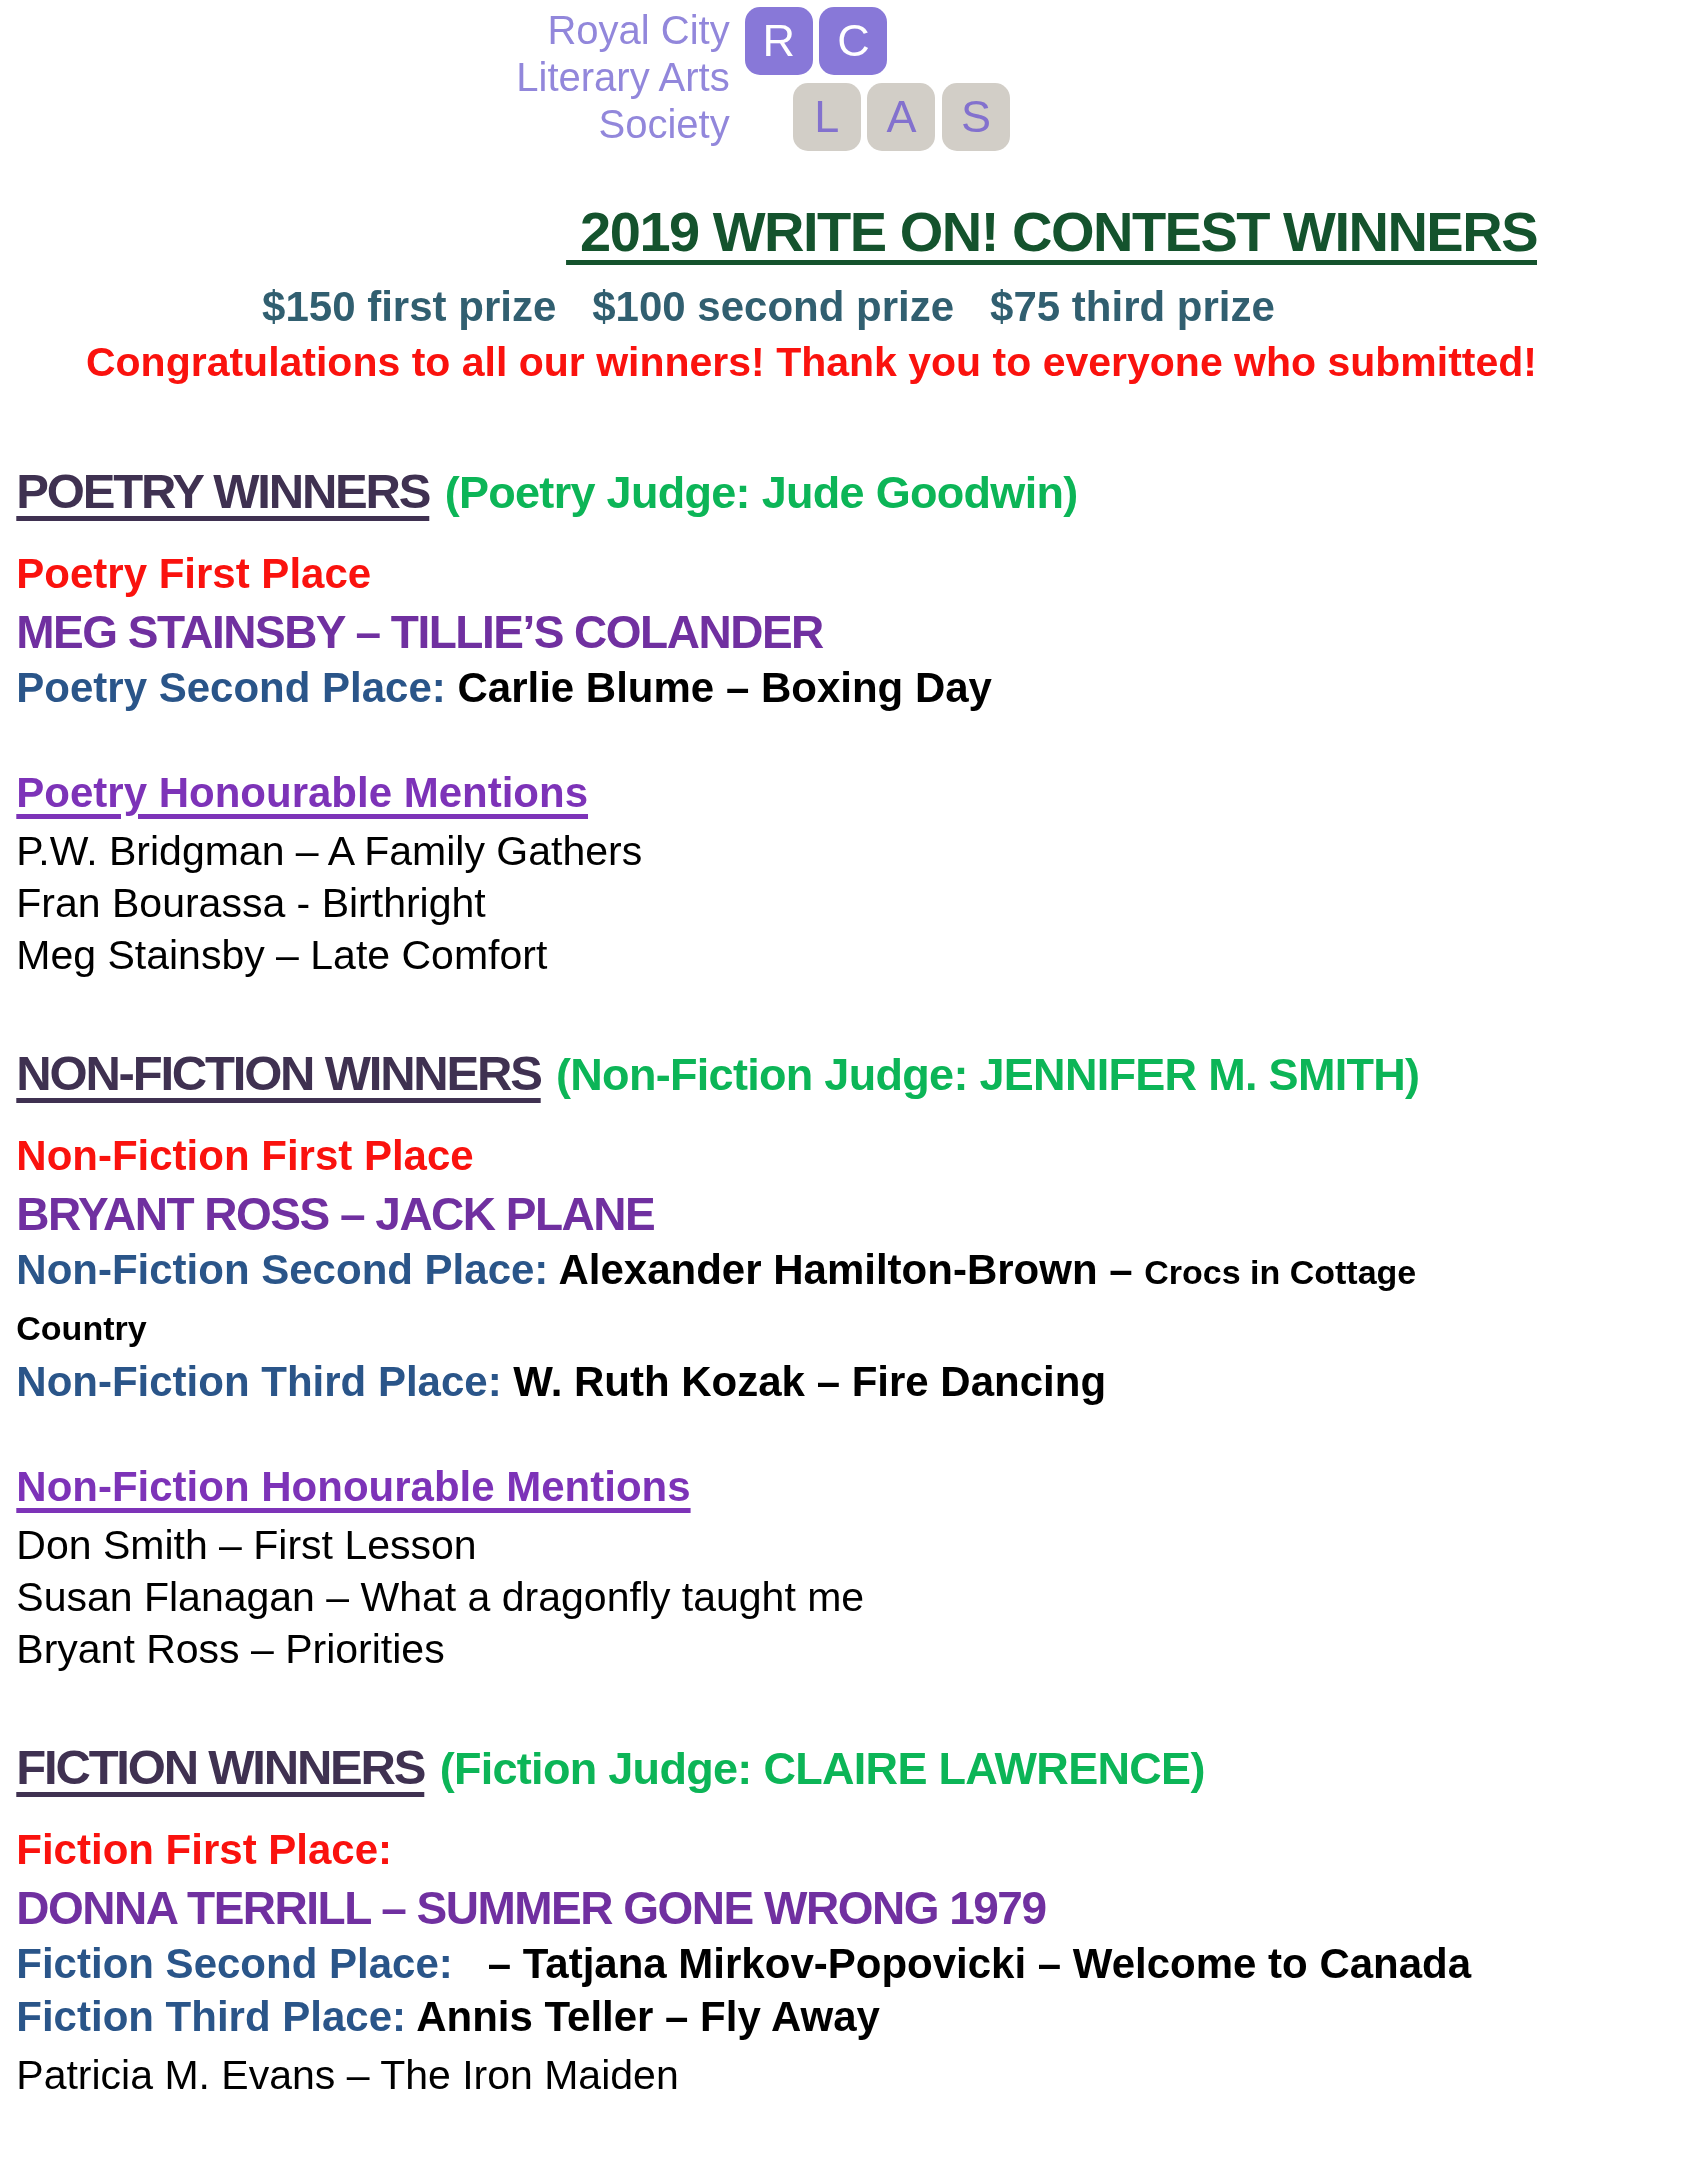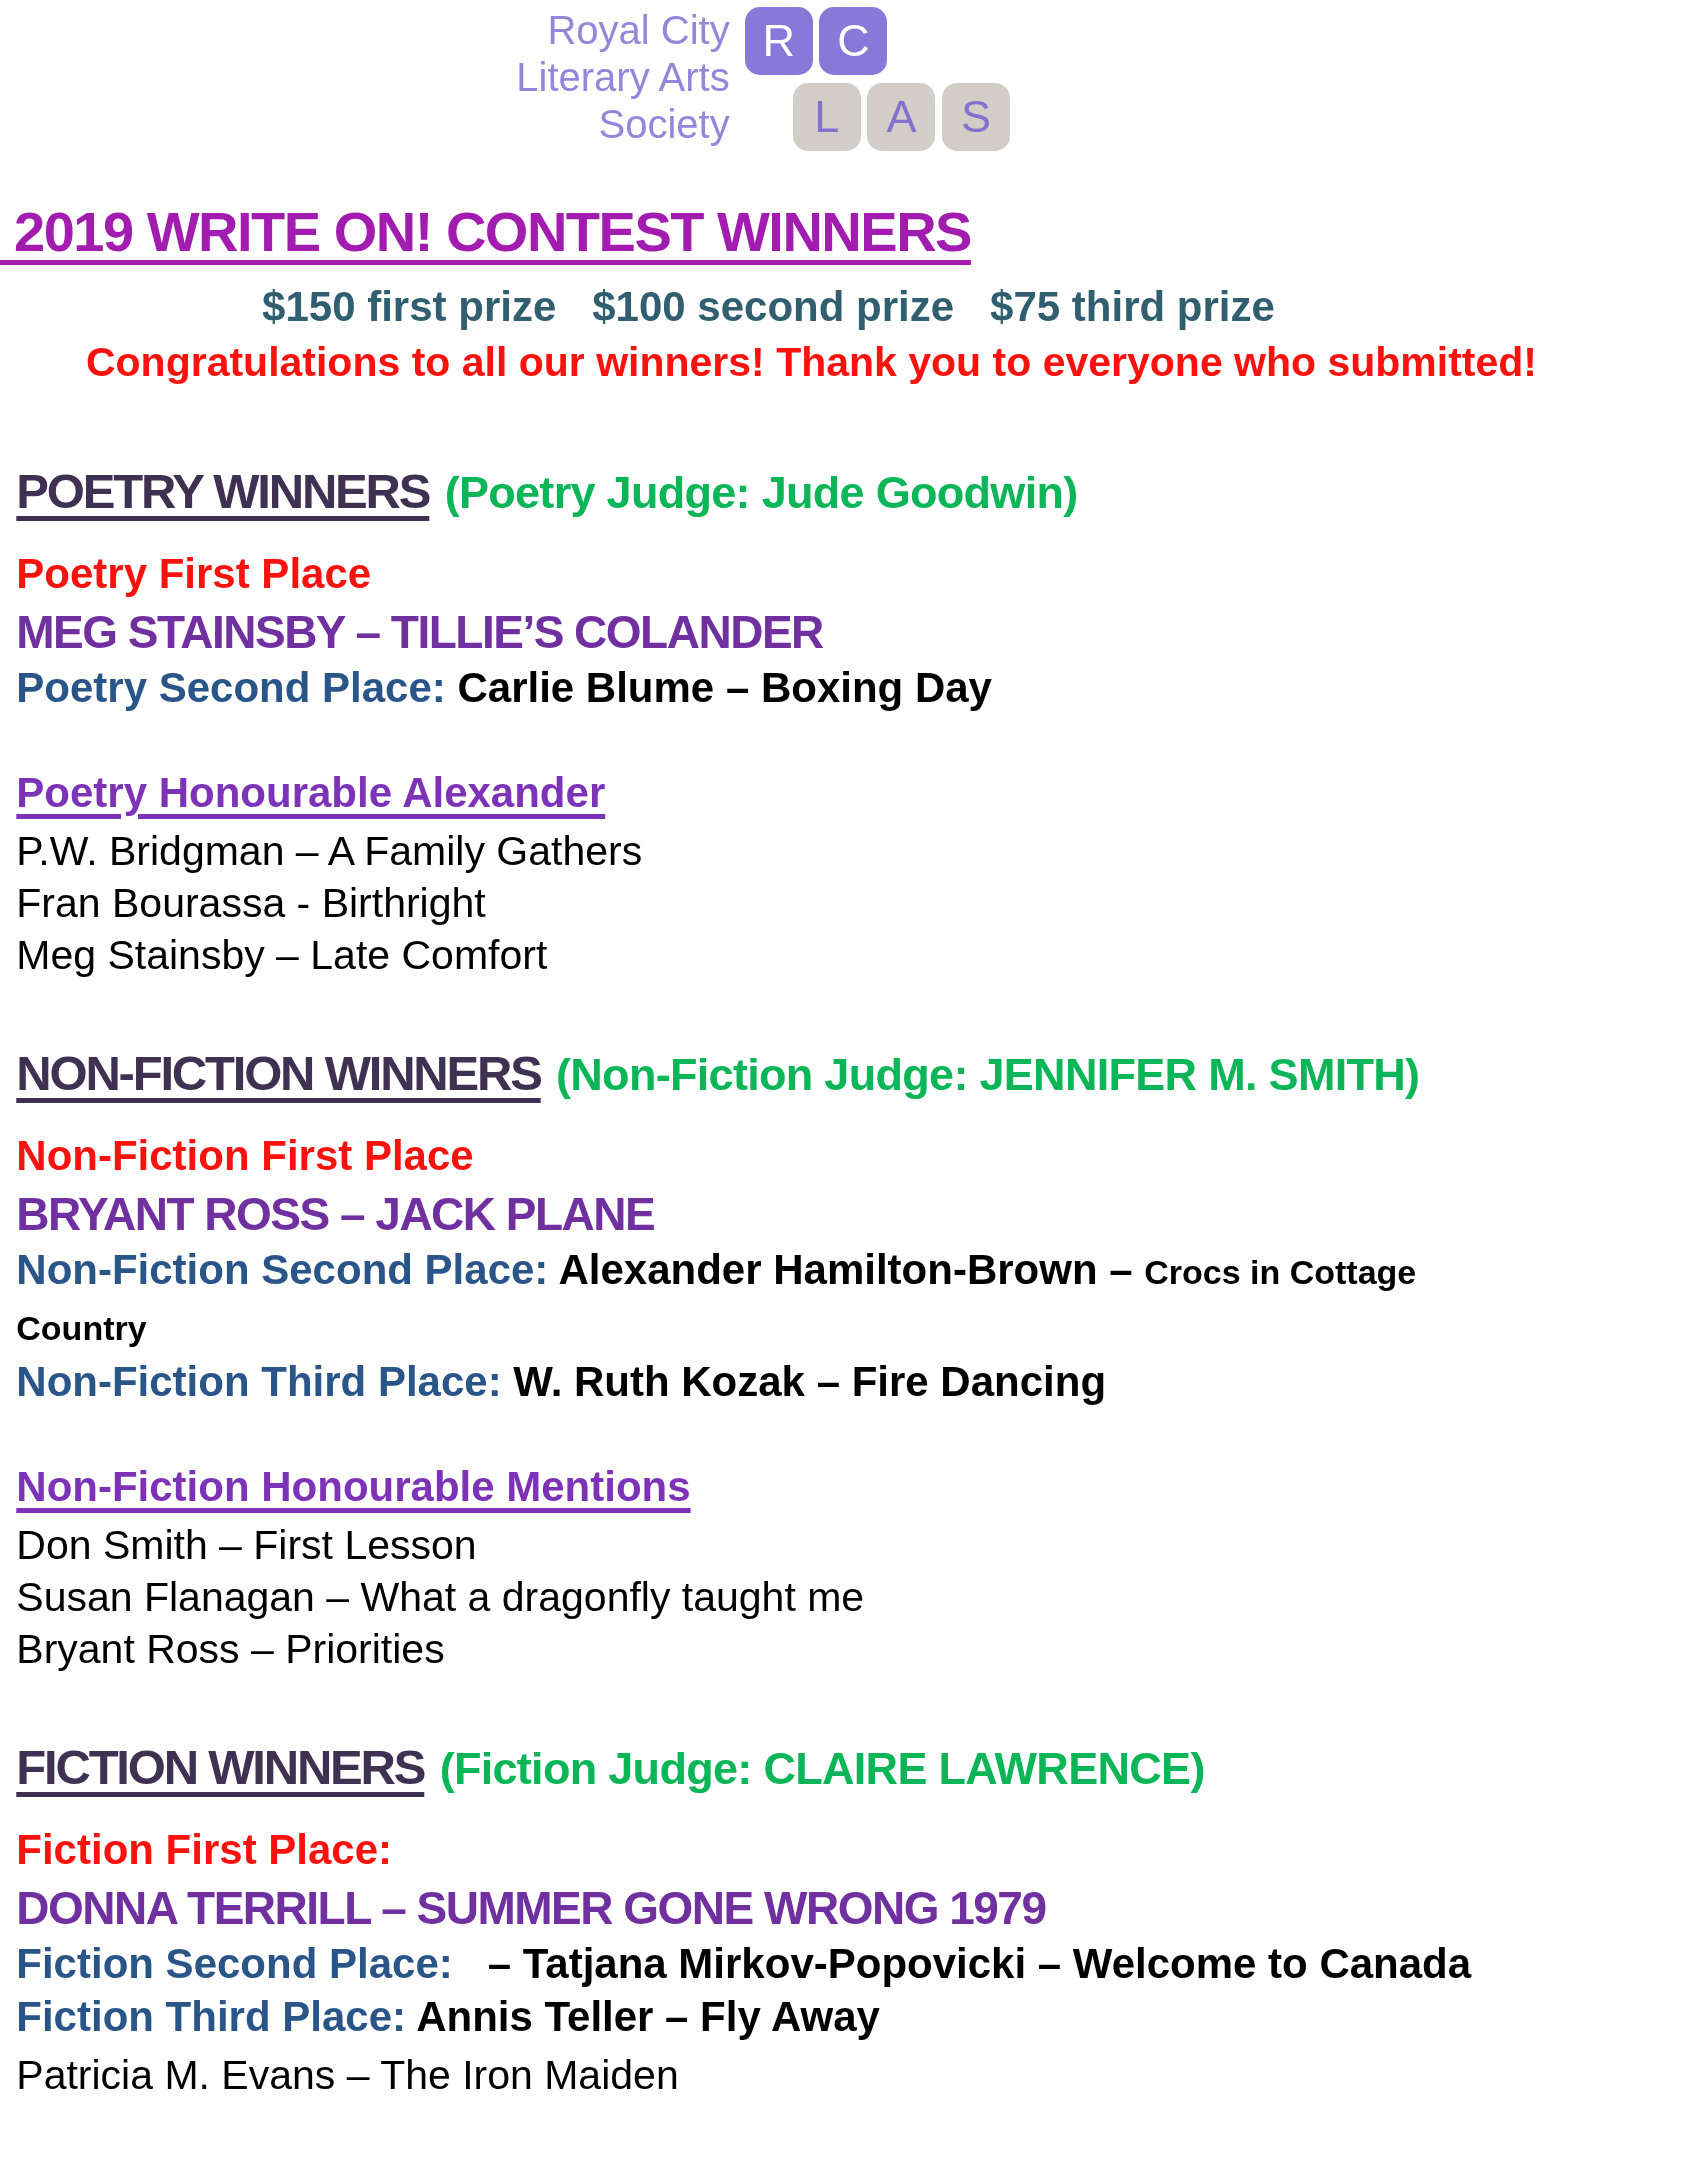--- a/index.html
+++ b/index.html
@@ -37,25 +37,25 @@
     display: flex; align-items: center; justify-content: center;
     font-size: 45px;
     font-weight: normal;
   }
   .tile.purple { background: #8878D8; color: #ffffff; }
   .tile.gray   { background: #D2CEC7; color: #8371CE; }
 
   
   .doc-title {
     margin-top: 48px;
-    text-align: left;
+    text-align: right;
     font-size: 56px;
     font-weight: bold;
     letter-spacing: -1.5px;
-    color: #a21caf;
+    color: #14532d;
     text-decoration: underline;
     text-decoration-thickness: 5.2px;
     text-underline-offset: 9px;
     white-space: pre;
   }
   .prizes {
     margin-top: 19.3px;
     display: flex;
     justify-content: center;
     gap: 36px;
@@ -174,21 +174,21 @@
       <div class="sec-heading-line">
         <span class="sec-heading">POETRY WINNERS</span>
         <span class="judge">(Poetry Judge: Jude Goodwin)</span>
       </div>
       <div class="first-label">Poetry First Place</div>
       <div class="first-winner">MEG STAINSBY – TILLIE’S COLANDER</div>
       <div class="place-line">
         <span class="place-label">Poetry Second Place:</span>
         <span class="place-value">Carlie Blume – Boxing Day</span>
       </div>
-      <div class="hm-heading">Poetry Honourable Alexander</div>
+      <div class="hm-heading">Poetry Honourable Mentions</div>
       <ul class="mentions">
         <li>P.W. Bridgman – A Family Gathers</li>
         <li>Fran Bourassa - Birthright</li>
         <li>Meg Stainsby – Late Comfort</li>
       </ul>
     </div>
 
     <div class="section gap-before-section">
       <div class="sec-heading-line">
         <span class="sec-heading">NON-FICTION WINNERS</span>

